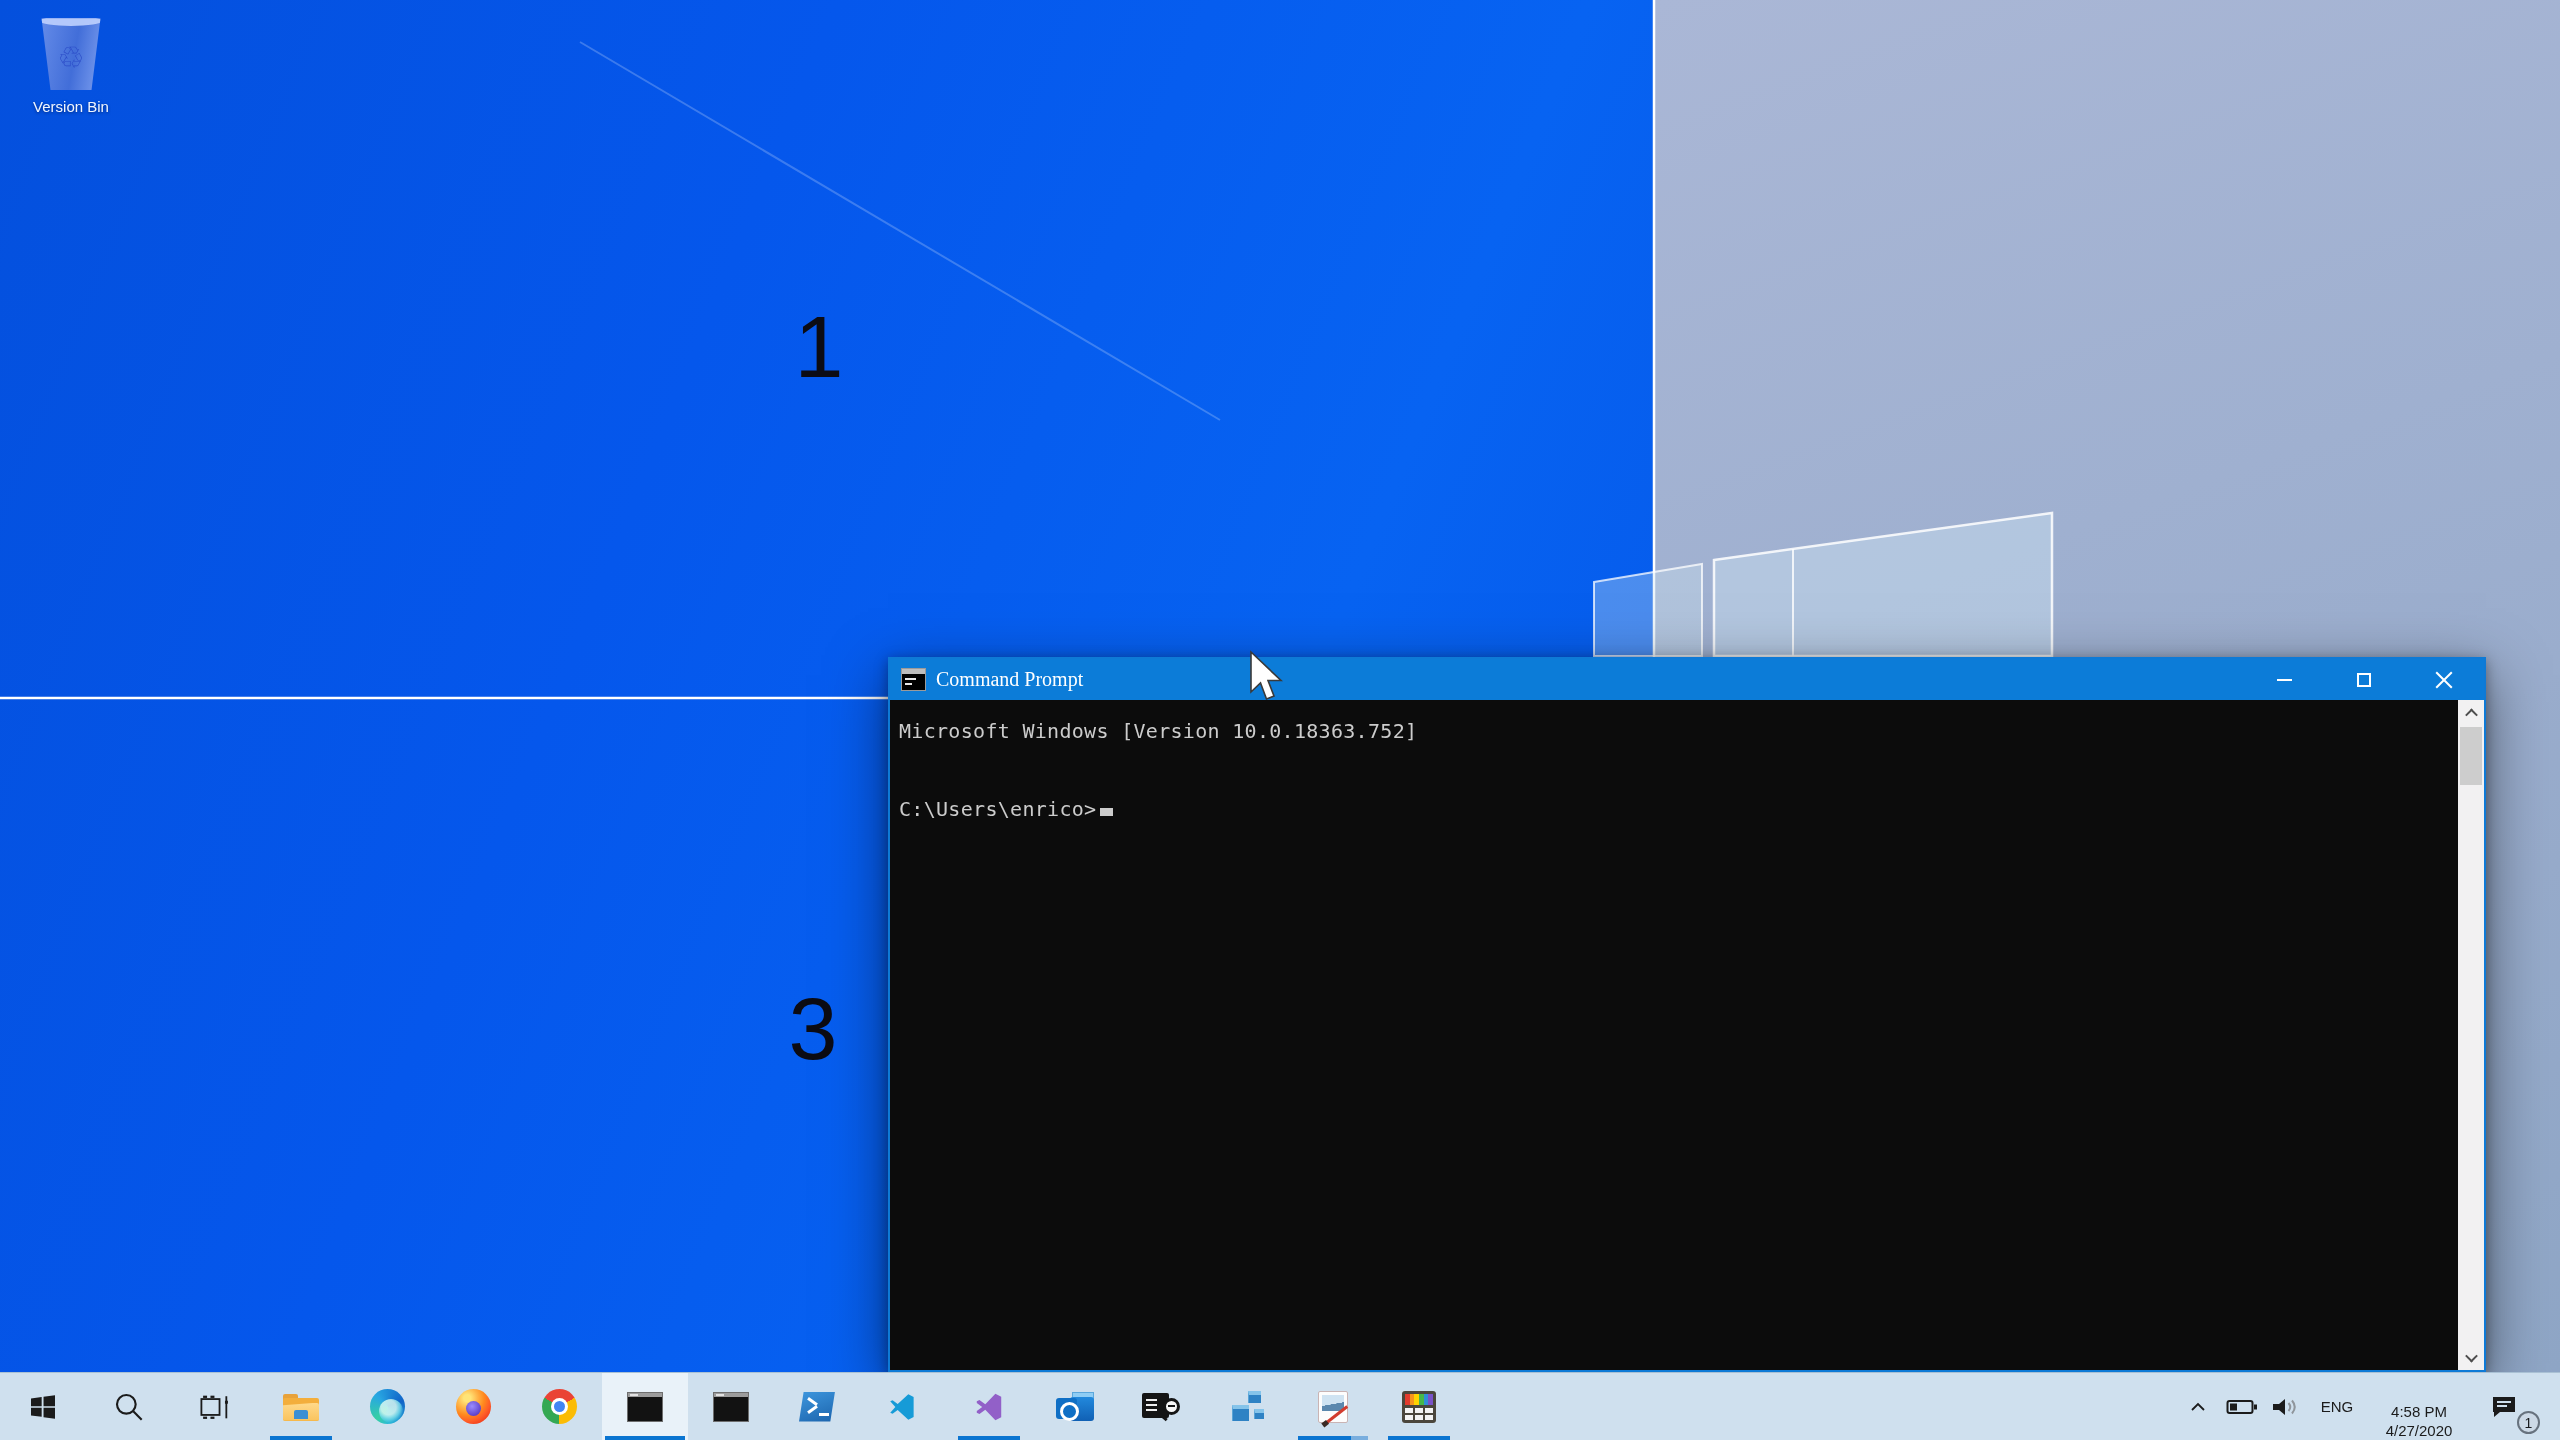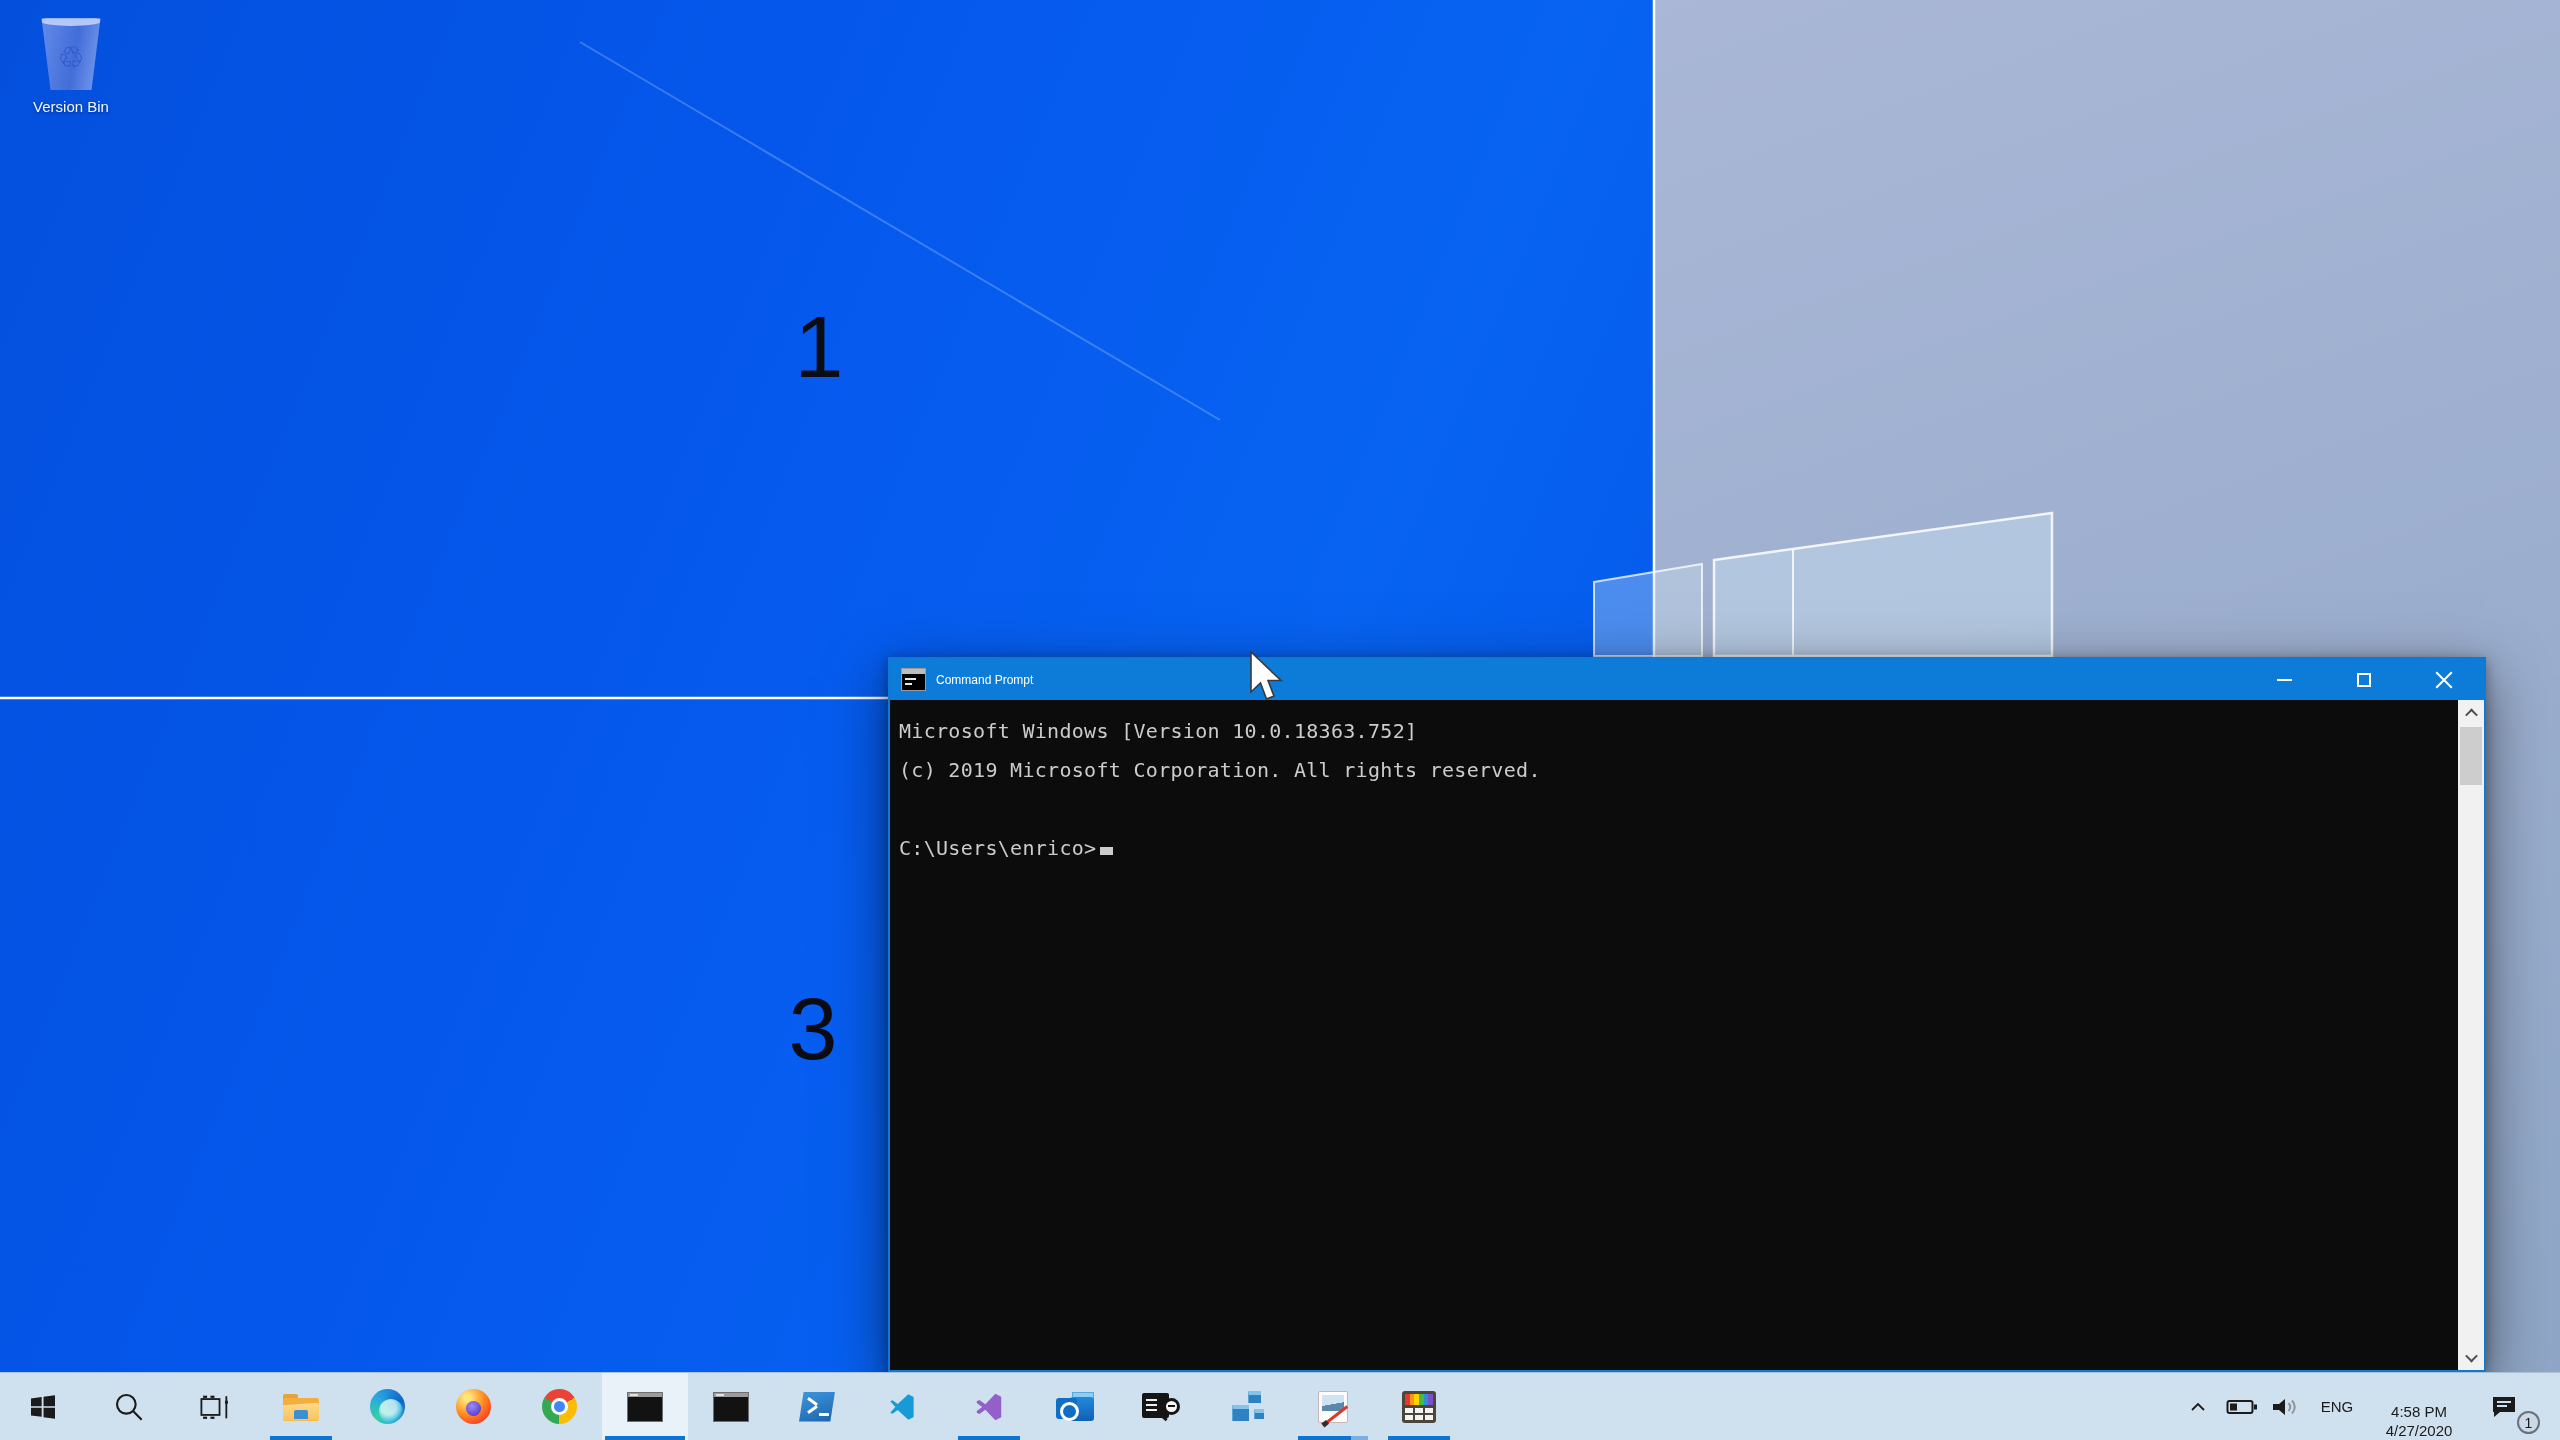--- a/index.html
+++ b/index.html
@@ -31,21 +31,21 @@
 
   
   .cmd-window { position:absolute; left:888px; top:657px; width:1598px; height:715px; z-index:5;
     border:2px solid #0e7ad6; background:#0c0c0c; box-shadow:0 18px 55px rgba(0,0,0,.5),0 3px 12px rgba(0,0,0,.35); }
   .titlebar { height:41px; background:#0c7cd8; display:flex; align-items:center; }
   .title-icon { position:relative; width:25px; height:23px; margin-left:11px; background:#000;
     border:1px solid #9a9a9a; flex:none; }
   .title-icon .strip { position:absolute; top:0; left:0; right:0; height:5px; background:#bdbdbd; }
   .title-icon .tx1 { position:absolute; left:3px; top:9px; width:11px; height:2px; background:#e8e8e8; }
   .title-icon .tx2 { position:absolute; left:3px; top:14px; width:7px; height:2px; background:#e8e8e8; }
-  .title-text { color:#ffffff; font-size:12px; margin-left:10px; white-space:nowrap; }
+  .title-text { color:#ffffff; font-size:20px; margin-left:10px; white-space:nowrap;font-family:Liberation Serif, serif; }
   .caption { margin-left:auto; display:flex; height:100%; }
   .cap-btn { width:80px; height:100%; display:flex; align-items:center; justify-content:center; }
   .g-min { width:15px; height:2px; background:#fff; }
   .g-max { width:14px; height:14px; border:2px solid #fff; }
   .g-close { position:relative; width:20px; height:20px; }
   .g-close i { position:absolute; left:-1px; top:9px; width:22px; height:2px; background:#fff; }
   .g-close i.a { transform:rotate(45deg); } .g-close i.b { transform:rotate(-45deg); }
 
   .cmd-content { position:relative; height:670px; padding:7px 30px 0 9px;
     font-family:"DejaVu Sans Mono",monospace; font-size:20px; color:#cccccc; }
@@ -203,21 +203,20 @@
         <div class="cap-btn">
             <span class="g-close">
               <i class="a"></i>
               <i class="b"></i>
             </span>
           </div>
       </div>
     </div>
     <div class="cmd-content">
       <div class="cmd-line">Microsoft Windows [Version 10.0.18363.752]</div>
-      <div class="cmd-line">(c) 2019 Microsoft Corporation. All rights reserved.</div>
       <div class="cmd-line"></div>
       <div class="cmd-line"><span>C:\Users\enrico&gt;</span><span class="caret"></span></div>
       <div class="scrollbar">
         <div class="sb-btn sb-up">
             <span class="chev"></span>
           </div>
         <div class="sb-thumb"></div>
         <div class="sb-btn sb-down">
             <span class="chev"></span>
           </div>

